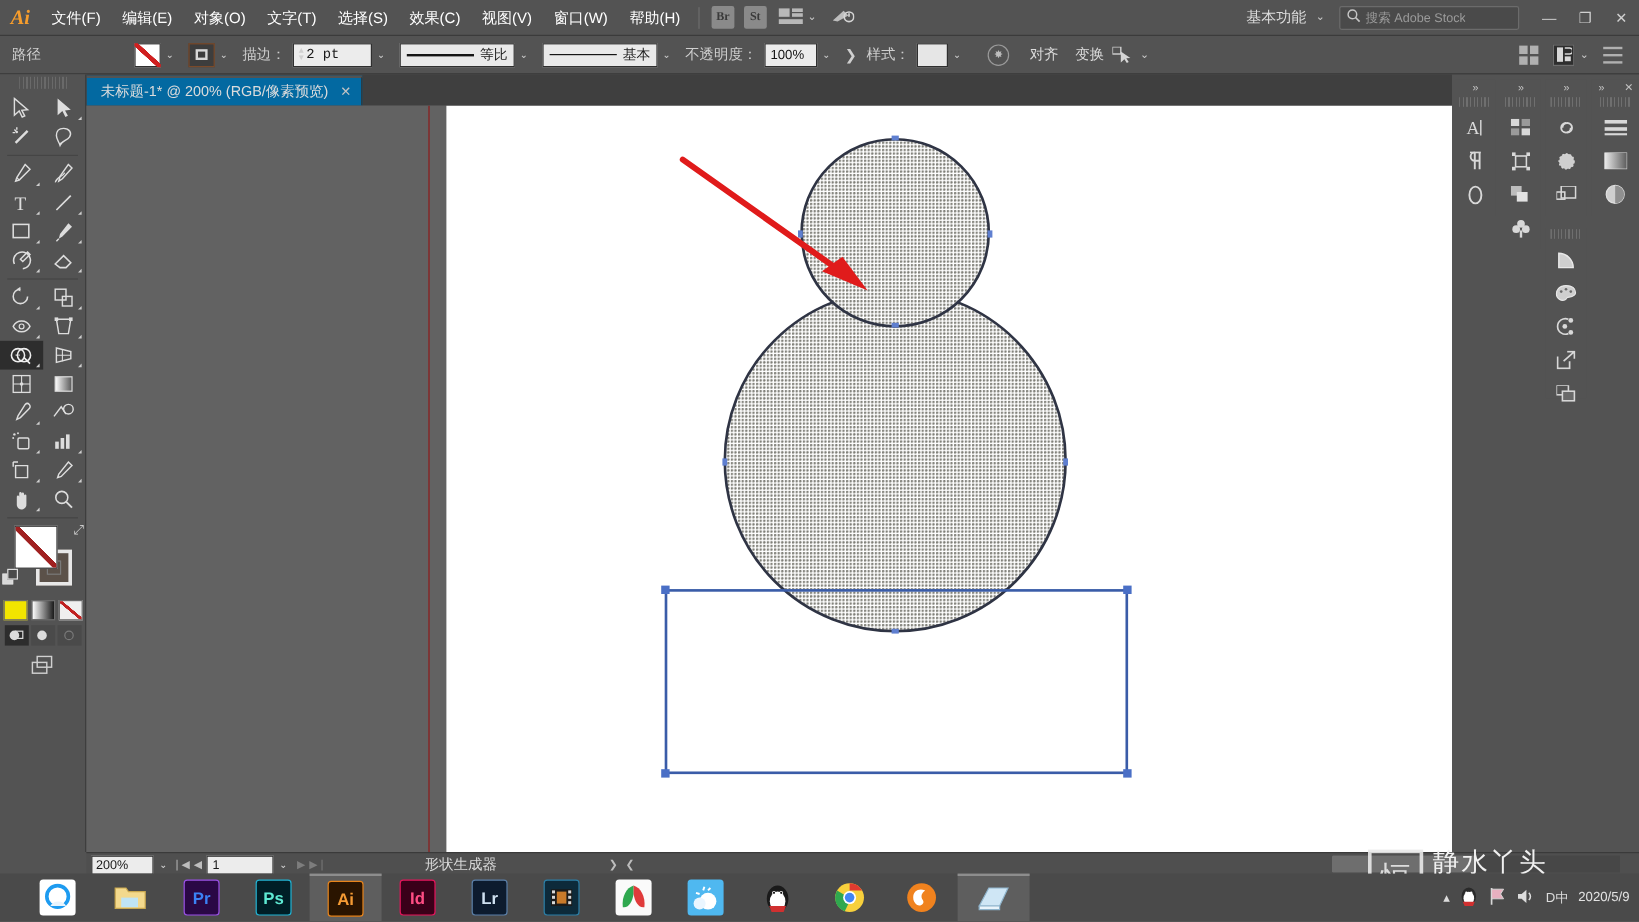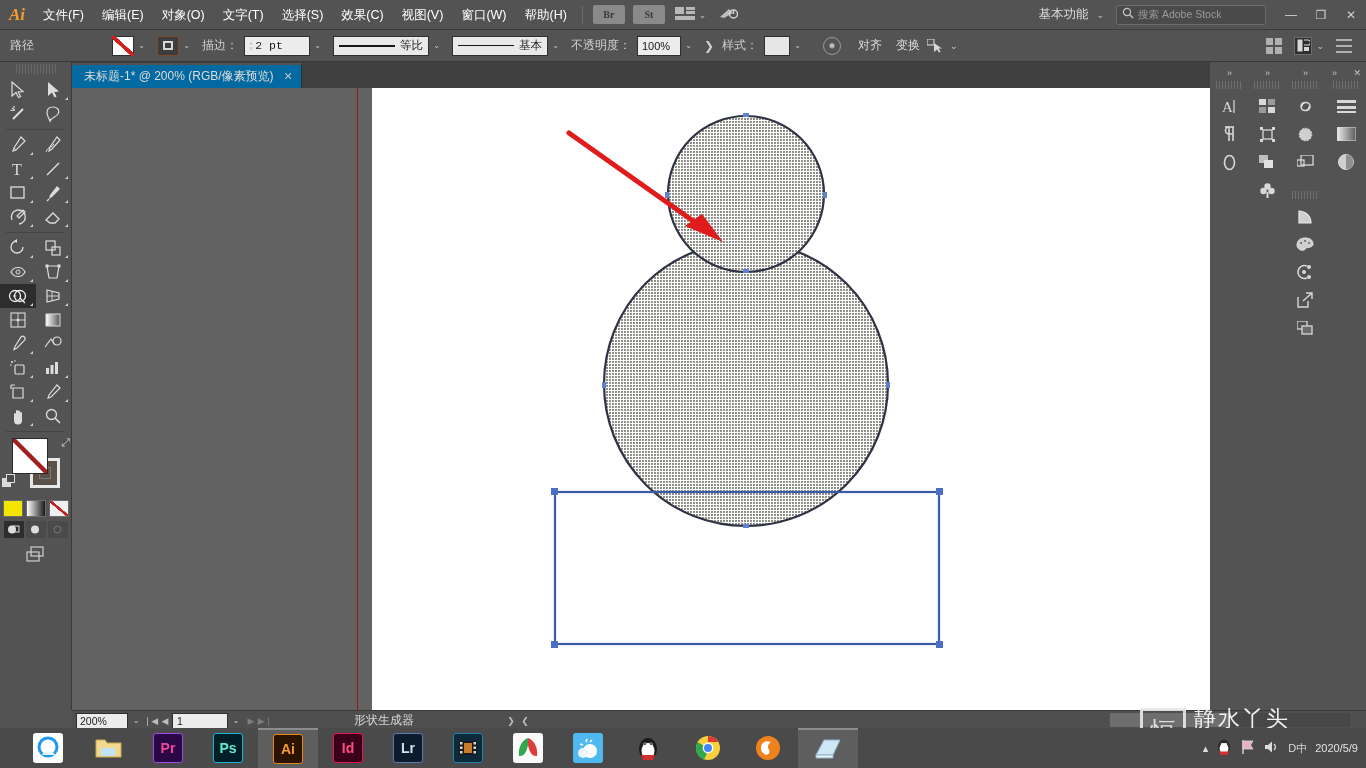--- a/index.html
+++ b/index.html
@@ -21,21 +21,21 @@
     width:34px; height:30px; display:flex; align-items:center; justify-content:center;
     color:#f79d2c; font-weight:bold; font-style:italic; font-size:17px;
     font-family:"Liberation Serif",serif;
   }
   .menu-item{
     padding:0 9px; height:30px; line-height:30px; color:#ffffff; font-size:12.5px;
     white-space:nowrap; cursor:default;
   }
   .mb-sep{ width:1px; height:18px; background:#6d6d6d; margin:0 6px; }
   .sq-btn{
-    width:32px;height:19px;border-radius:2px;background:#8a8a8a;color:#3a3a3a;
+    width:19px;height:19px;border-radius:2px;background:#8a8a8a;color:#3a3a3a;
     font-size:10px;display:flex;align-items:center;justify-content:center;
     font-family:"Liberation Serif",serif; margin:0 4px; font-weight:bold;
   }
   .arrange-ico{ width:20px;height:16px; margin-left:6px; position:relative; }
   .arrange-ico i{ position:absolute; background:#b8b8b8; display:block; }
   .chev{ color:#c9c9c9; font-size:9px; margin-left:4px; }
   .rocket{ margin-left:12px; font-size:14px; color:#bdbdbd; }
   .spacer{ flex:1; }
   .workspace{ font-size:12.5px; color:#dcdcdc; padding:0 4px; }
   .searchbox{
@@ -870,21 +870,21 @@
     </div>
     <div class="tb-item">
       <div class="app-sq" style="background:transparent">
         <svg width="27" height="24" viewBox="0 0 27 24">
             <path d="M1 4 h9 l2 3 h14 v14 h-25 Z" fill="#f3d98d" stroke="#c9a84f" stroke-width="1"></path>
             <rect x="6" y="12" width="14" height="8" fill="#bfe4f5"></rect>
           </svg>
       </div>
     </div>
     <div class="tb-item">
-      <div class="app-sq" style="background:#2a0845;border:1.5px solid #9a4fe8;color:#ec4899">Pr</div>
+      <div class="app-sq" style="background:#2a0845;border:1.5px solid #9a4fe8;color:#3b82f6">Pr</div>
     </div>
     <div class="tb-item">
       <div class="app-sq" style="background:#001e26;border:1.5px solid #1fb3d4;color:#5eead4">Ps</div>
     </div>
     <div class="tb-item active">
       <div class="app-sq" style="background:#2a1400;border:1.5px solid #e8841a;color:#f59b34">Ai</div>
     </div>
     <div class="tb-item">
       <div class="app-sq" style="background:#3a0019;border:1.5px solid #e8125b;color:#ff4d84">Id</div>
     </div>

